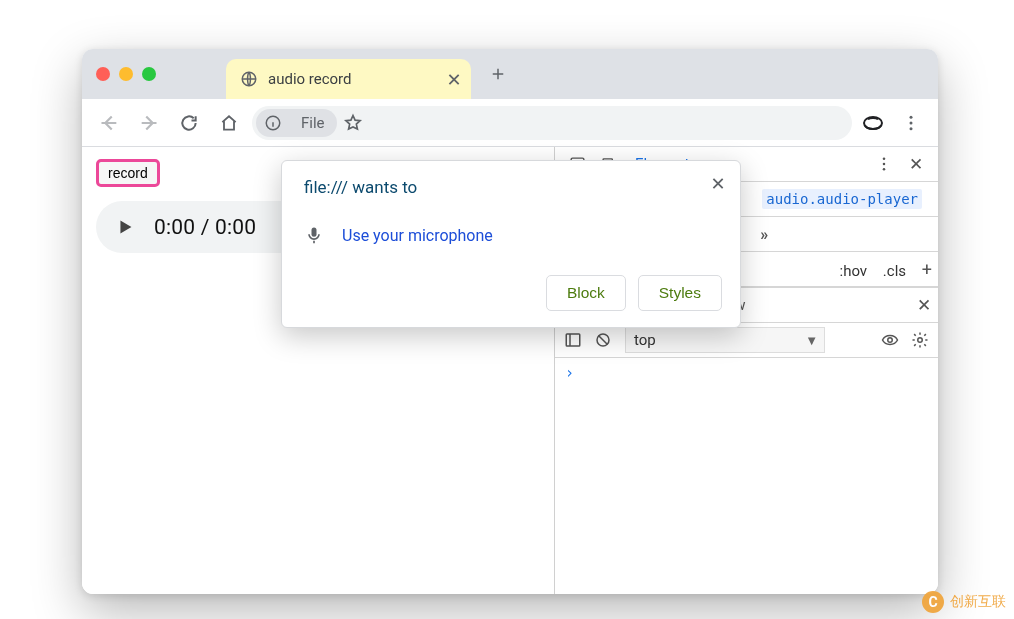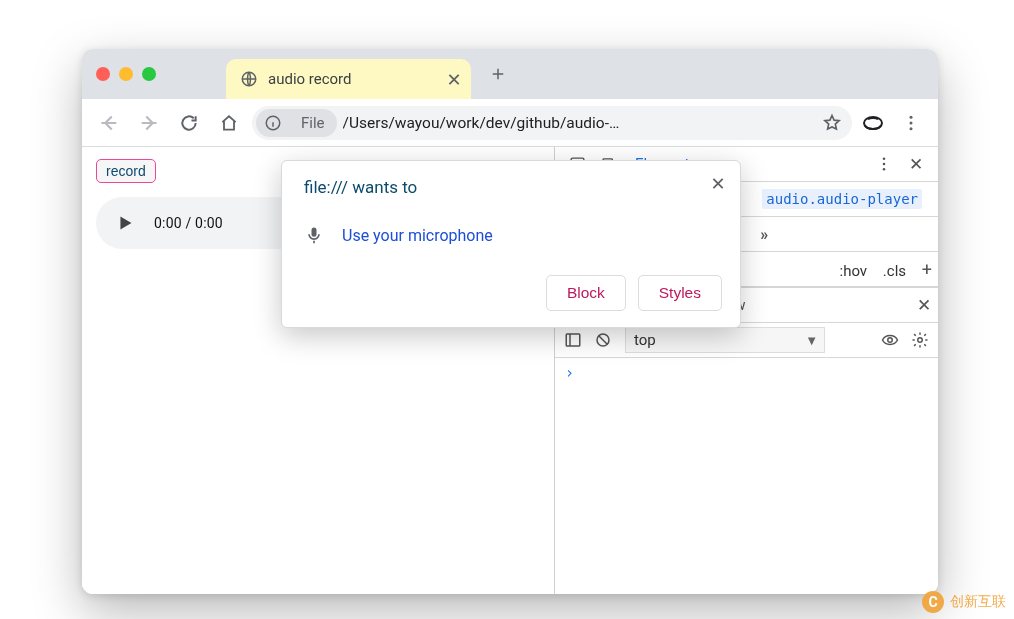--- a/index.html
+++ b/index.html
@@ -127,41 +127,41 @@
     min-height:0;
   }
   .page {
     flex:1;
     background:#fff;
     padding:12px 14px 0 14px;
     position:relative;
     min-width:0;
   }
   .record-btn {
-    border:1px solid #ec4899;
+    border:3px solid #ec4899;
     background:#f6f6f6;
     border-radius:5px;
     font-size:14px;
     padding:3px 9px;
-    color:#0c4a6e;
+    color:#000000;
   }
   .audio-player {
     margin-top:14px;
     background:#f1f3f4;
     border-radius:30px;
     height:52px;
     width:310px;
     display:flex;
     align-items:center;
     padding:0 18px;
     gap:18px;
     color:#111;
   }
   .audio-player .play { color:#444; }
-  .audio-player .time { font-size:14px; letter-spacing:0.2px; }
+  .audio-player .time { font-size:21px; letter-spacing:0.2px; }
   
   .devtools {
     width:384px;
     border-left:1px solid #d0d0d0;
     display:flex;
     flex-direction:column;
     background:#fff;
     min-width:0;
     flex-shrink:0;
   }
@@ -275,21 +275,21 @@
     position:absolute; top:10px; right:10px;
     width:24px;height:24px;display:flex;align-items:center;justify-content:center;
     color:#5f6368; font-size:18px;
   }
   .perm-title { font-size:17px; color:#0c4a6e; margin-bottom:28px;}
   .perm-item { display:flex; align-items:center; gap:18px; font-size:16px; color:#1d4ed8; margin-bottom:30px;}
   .perm-actions { display:flex; justify-content:flex-end; gap:12px;}
   .perm-btn {
     border:1px solid #dadce0;
     background:#fff;
-    color:#be185d;
+    color:#4d7c0f;
     font-size:15.5px;
     padding:8px 20px;
     border-radius:5px;
   }
   
   .watermark {
     position:absolute;
     right:8px;
     bottom:6px;
     display:flex;
@@ -359,21 +359,20 @@
     <div class="omnibox">
       <div class="scheme-chip">
         <span>
           <svg viewBox="0 0 24 24" width="18" height="18" fill="none" stroke="currentColor" stroke-width="2">
               <circle cx="12" cy="12" r="9"></circle>
               <path d="M12 8h.01M11 12h1v5"></path>
             </svg>
         </span>
         <span>File</span>
       </div>
-      <span class="path">/Users/wayou/work/dev/github/audio-…</span>
       <span class="star">
         <svg viewBox="0 0 24 24" width="20" height="20" fill="none" stroke="currentColor" stroke-width="2">
             <path d="M12 3l2.5 5.6 6 .6-4.5 4.1 1.3 6L12 16.8 6.7 19.3l1.3-6L3.5 9.2l6-.6z"></path>
           </svg>
       </span>
     </div>
     <div class="ext-icon">
       <svg viewBox="0 0 24 24" width="24" height="24" fill="none" stroke="currentColor" stroke-width="2">
           <ellipse cx="12" cy="12" rx="9" ry="6"></ellipse>
           <path d="M4 14c0 2 3 4 8 4s8-2 8-4M7 8.5c1.5-2 8.5-2 10 0"></path>

